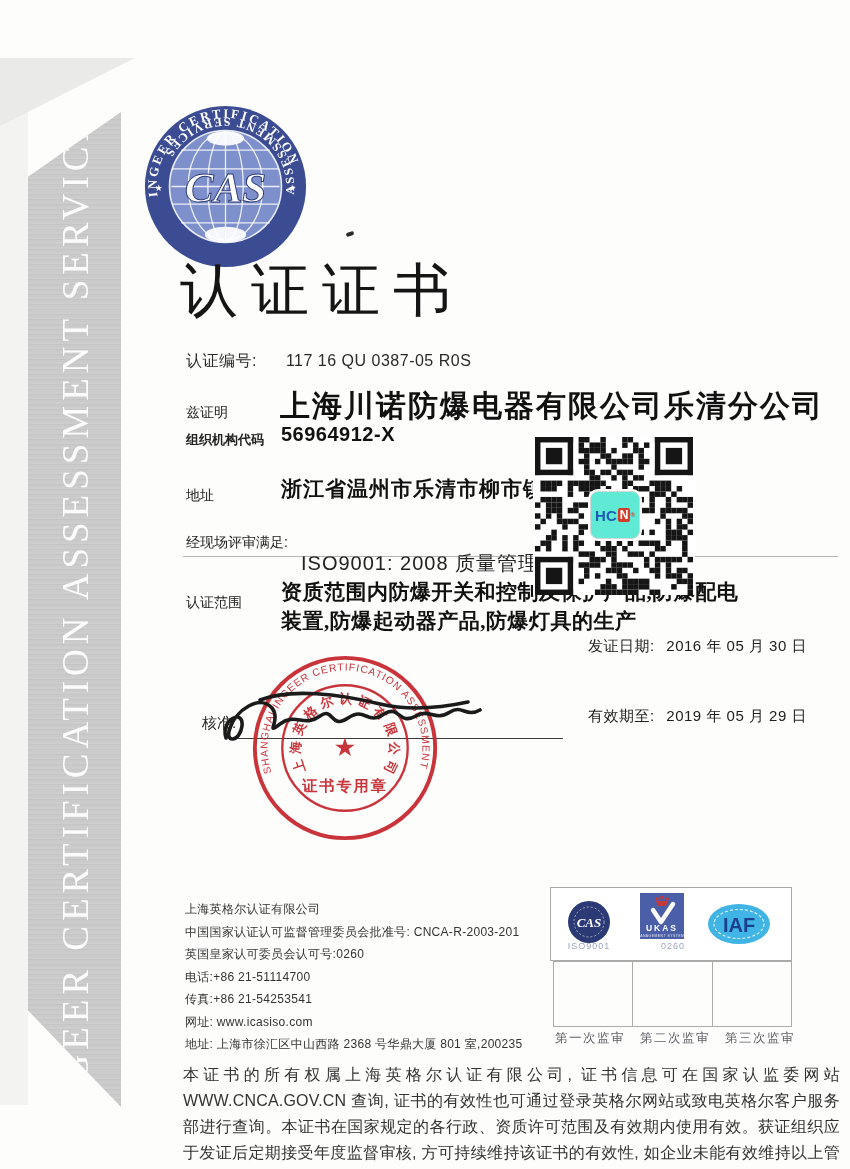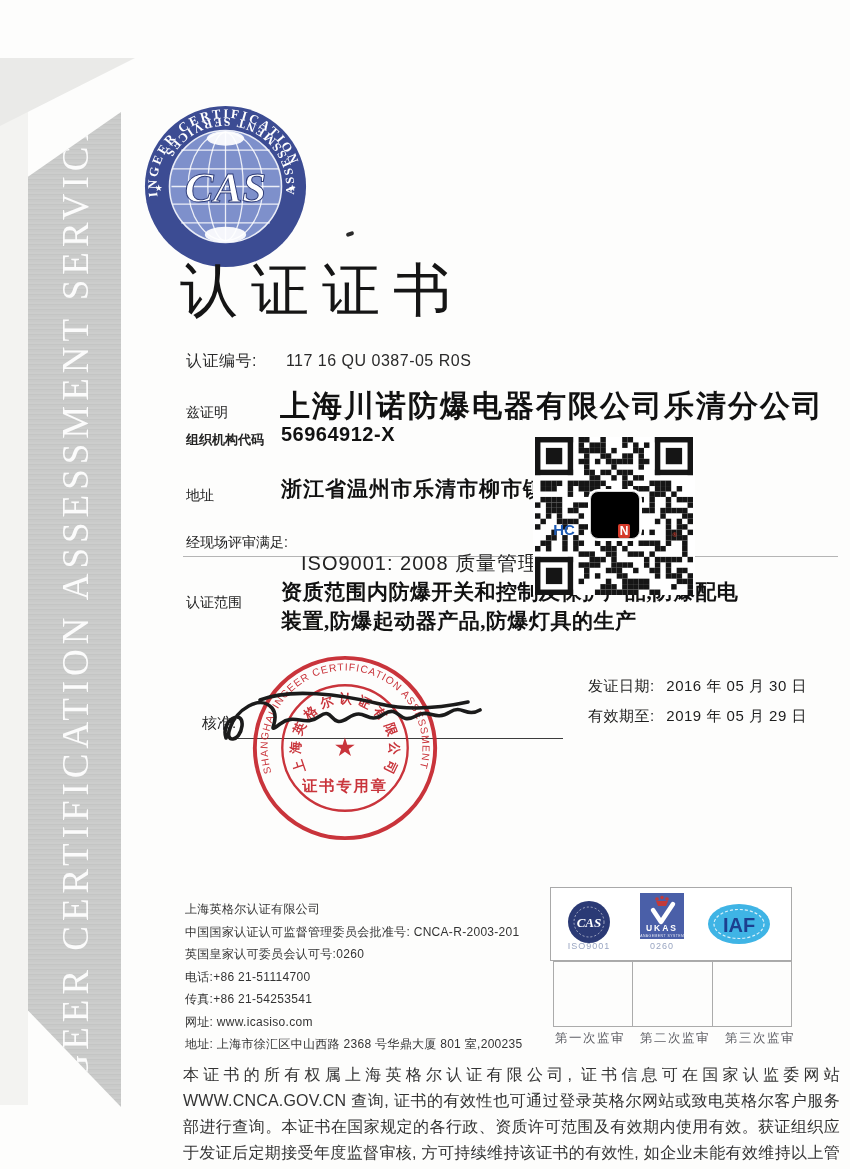--- a/index.html
+++ b/index.html
@@ -45,44 +45,44 @@
   .address-val{position:absolute;left:281px;top:475px;font-size:21px;font-weight:700;letter-spacing:1px;
            color:#111;font-family:"Liberation Serif","DejaVu Serif",serif;}
   .standard-val{position:absolute;left:301px;top:526px;font-size:20px;color:#222;letter-spacing:1px;margin-top:24px;}
   .rule{position:absolute;left:183px;top:556px;width:655px;height:1px;background:#7a7a7a;opacity:.55;}
   .scope-text{position:absolute;left:281px;top:578px;width:552px;font-size:21px;font-weight:700;
            line-height:29px;color:#111;font-family:"Liberation Serif","DejaVu Serif",serif;letter-spacing:.5px;}
   .scope-text span{display:block;}
 
   
   .qr-wrap{position:absolute;left:533px;top:437px;width:162px;height:158px;background:#fff;}
-  .qr-badge{position:absolute;left:57px;top:54px;width:48px;height:46px;background:#000000;border:1px solid #d6d6d6;
-            border-radius:8px;display:flex;align-items:flex-end;justify-content:center;
-            font-weight:700;font-size:15px;color:#1d5bb5;box-shadow:0 0 0 2px #fff;gap:42px;}
+  .qr-badge{position:absolute;left:57px;top:54px;width:48px;height:46px;background:#5eead4;border:1px solid #d6d6d6;
+            border-radius:8px;display:flex;align-items:center;justify-content:center;
+            font-weight:700;font-size:15px;color:#1d5bb5;box-shadow:0 0 0 2px #fff;}
   .qr-badge .red{display:inline-block;background:#d43a2a;color:#fff;font-size:12px;line-height:14px;
             padding:0 2px;border-radius:2px;margin-left:1px;}
   .qr-badge .reg{font-size:6px;color:#d43a2a;vertical-align:top;}
 
   
   .approve-line{position:absolute;left:233px;top:738px;width:330px;height:1px;background:#3c3c3c;}
   .stamp{position:absolute;left:247px;top:650px;opacity:.92;}
   .signature{position:absolute;left:220px;top:664px;}
 
   .date-row{position:absolute;left:588px;font-size:15px;color:#1d1d1d;letter-spacing:.5px;}
-  .date-issue{top:677px;} .date-expiry{top:707px;}
+  .date-issue{top:637px;} .date-expiry{top:707px;}
   .date-row .val{margin-left:7px;}
 
   .issuer{position:absolute;left:185px;top:898px;font-size:12px;color:#333;line-height:22.5px;letter-spacing:.3px;}
 
   
   .logo-box{position:absolute;left:550px;top:887px;width:240px;height:72px;border:1px solid #a9a9a9;background:#fff;}
   .cas-small{position:absolute;left:16px;top:12px;}
   .cas-cap{position:absolute;left:8px;top:53px;width:60px;text-align:center;font-size:9px;color:#9aa6c2;letter-spacing:1px;}
   .ukas{position:absolute;left:88px;top:4px;}
-  .ukas-cap{position:absolute;left:88px;top:53px;width:46px;text-align:center;font-size:9px;color:#9aa6c2;letter-spacing:1px;}
+  .ukas-cap{position:absolute;left:88px;top:53px;width:46px;text-align:right;font-size:9px;color:#9aa6c2;letter-spacing:1px;}
   .iaf{position:absolute;left:156px;top:15px;}
 
   
   .audit-table{position:absolute;left:553px;top:961px;width:237px;height:64px;border:1px solid #ababab;display:flex;}
   .audit-cell{flex:1;border-right:1px solid #ababab;}
   .audit-cell:last-child{border-right:none;}
   .audit-labels{position:absolute;left:553px;top:1030px;width:250px;height:16px;}
   .audit-labels span{position:absolute;font-size:12.5px;color:#5f6066;letter-spacing:1.5px;white-space:nowrap;}
   .audit-1{left:2px;} .audit-2{left:87px;} .audit-3{left:172px;}
 

